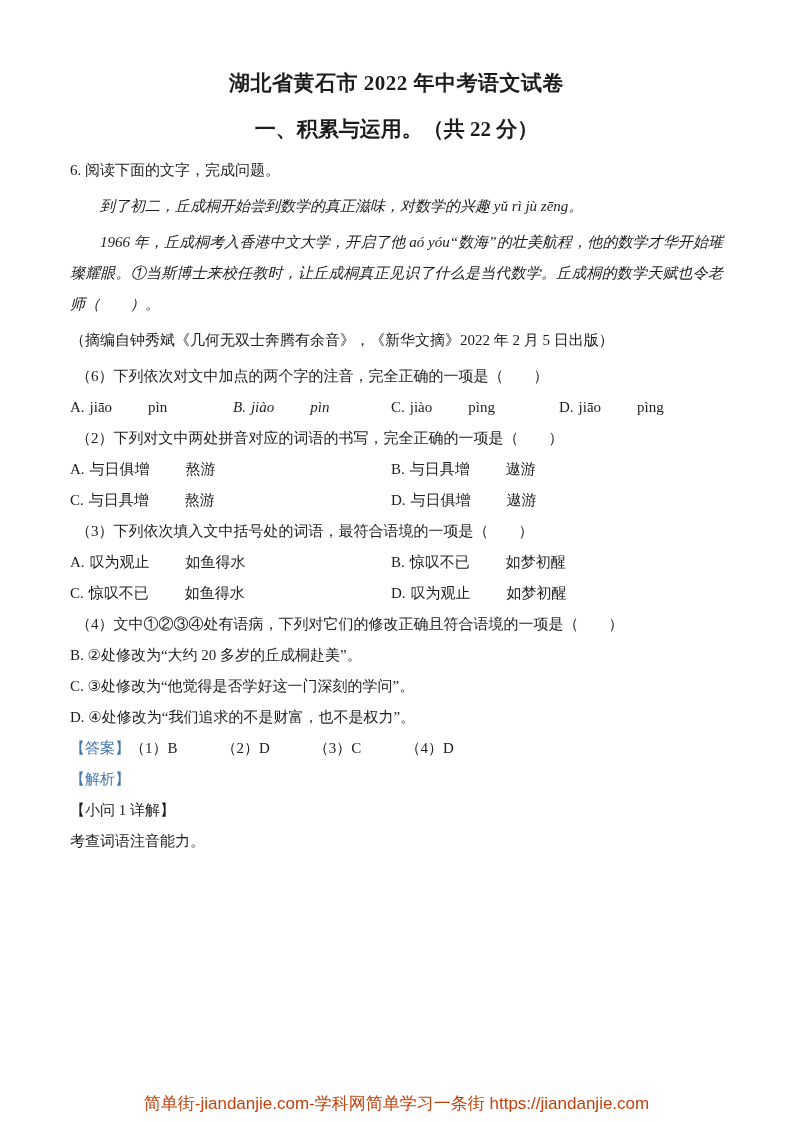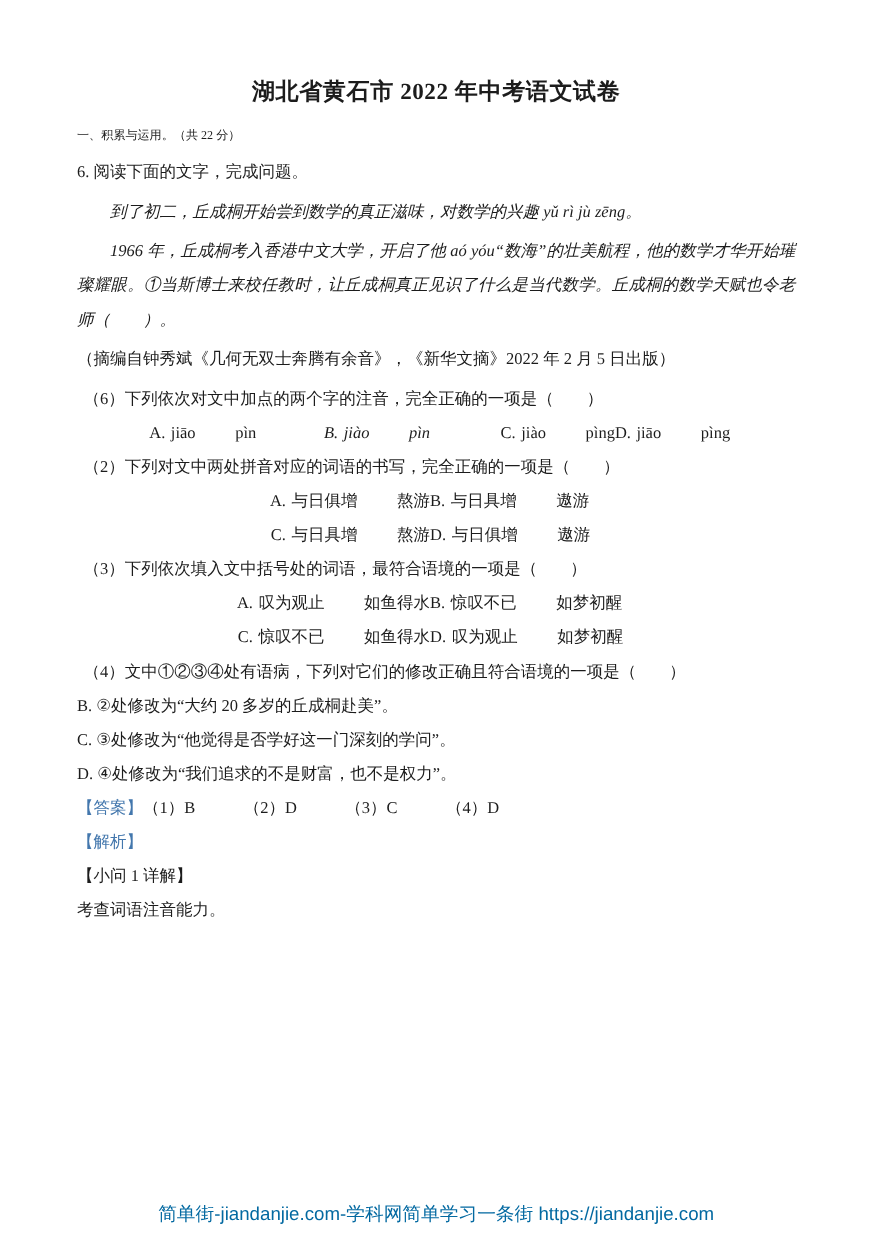--- a/index.html
+++ b/index.html
@@ -16,56 +16,57 @@
     overflow: hidden;
   }
   .title {
     font-size: 21px;
     font-weight: bold;
     text-align: center;
     margin: 0 0 18px 0;
     letter-spacing: 0.5px;
   }
   .section-heading {
-    font-size: 11px;
-    font-weight: normal;
+    font-size: 21px;
+    font-weight: bold;
     margin: 0 0 12px 0;
+    text-align: center;
   }
   .line { line-height: 31px; font-size: 15px; margin: 0; }
   .para {
     line-height: 31px;
     font-size: 15px;
     margin: 0 0 5px 0;
     text-align: justify;
   }
   .indent { text-indent: 2em; }
   .kai { font-style: italic; }
   .stem { padding-left: 6px; }
   .opt-row { display: flex; }
-  .opt { display: inline-block; text-align: right; }
+  .opt { display: inline-block; }
   .opt .w2 { margin-left: 36px; }
   .opt .w1 { margin-left: 5px; }
   .col-a { width: 163px; }
   .col-b { width: 158px; font-style: italic; }
   .col-c { width: 168px; }
   .half-left { width: 321px; }
   .answer-row { display: flex; }
   .answer-row .ans-label { color: #4377ad; }
   .answer-row .ans-item { margin-right: 44px; }
   .analysis-label { color: #4377ad; }
   .blank-line { text-indent: 2em; letter-spacing: 0; }
   .footer {
     position: absolute;
     left: 0;
     bottom: 20px;
     width: 100%;
     text-align: center;
     font-family: "Liberation Sans", sans-serif;
     font-size: 17px;
-    color: #0369a1;
+    color: #c2410c;
   }
 </style>
 </head>
 <body>
 
 <div class="page">
 
   <h1 class="title">湖北省黄石市 2022 年中考语文试卷</h1>
 
   <h2 class="section-heading">一、积累与运用。（共 22 分）</h2>

